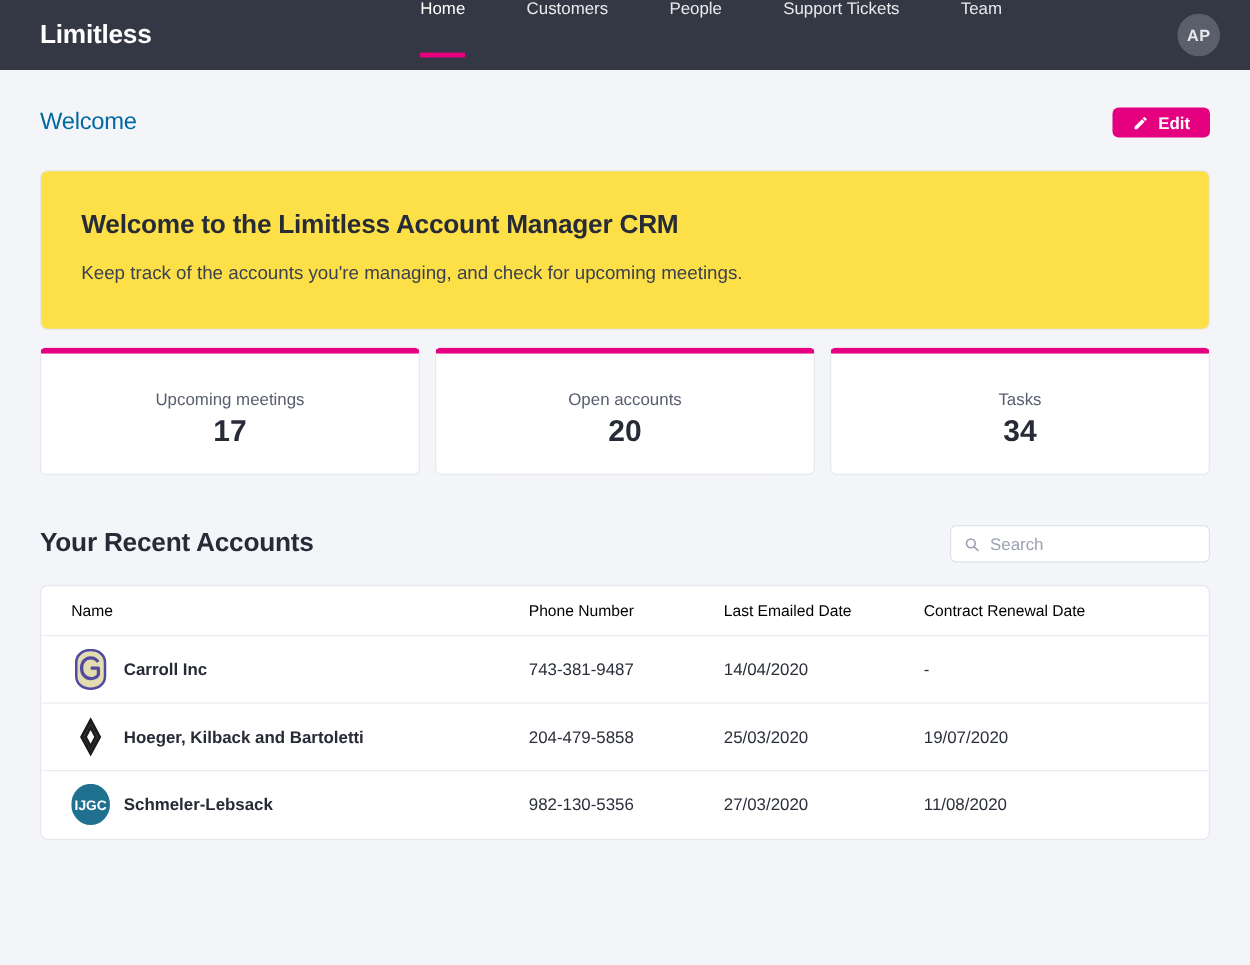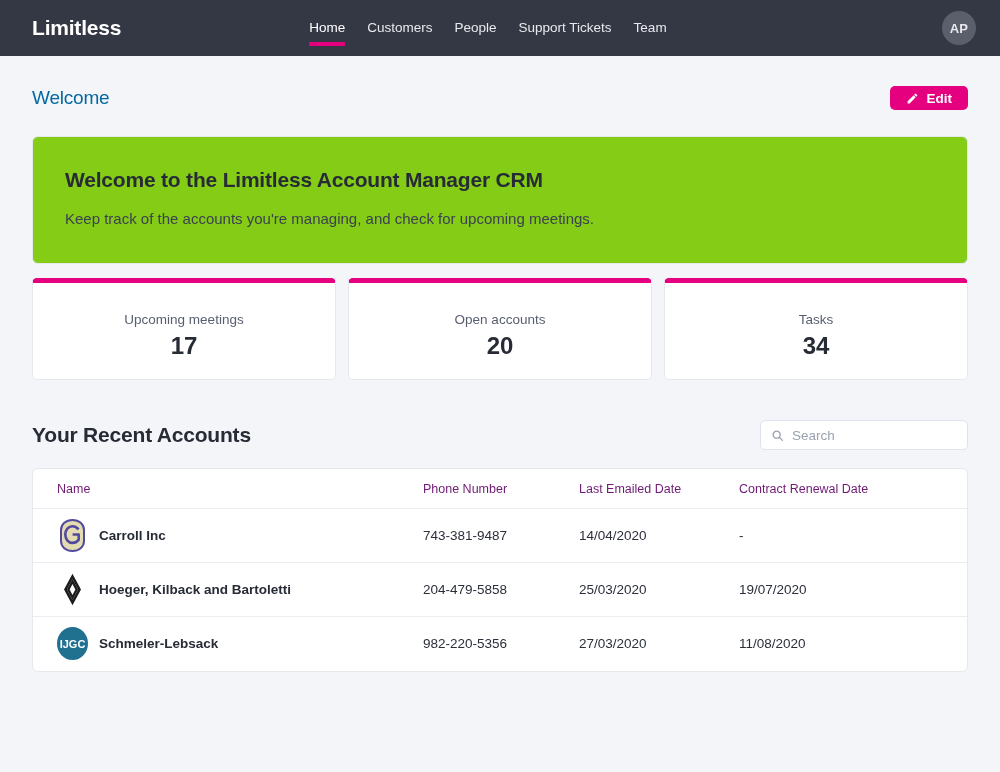--- a/index.html
+++ b/index.html
@@ -41,24 +41,24 @@
     gap: 22px;
     margin-left: 188px;
     height: 56px;
   }
 
   .nav-link {
     position: relative;
     color: #e9eaee;
     font-size: 13.5px;
     line-height: 1;
-    padding-top: 21px;
     height: 56px;
     cursor: pointer;
     white-space: nowrap;
+    margin-left: 27px;
   }
 
   .nav-link.active { color: #ffffff; }
 
   .nav-link.active::after {
     content: "";
     position: absolute;
     left: 0;
     right: 0;
     bottom: 10px;
@@ -114,21 +114,21 @@
     cursor: pointer;
   }
 
   .pencil-icon { display: block; }
 
   
   .content { padding: 0 32px; }
 
   .welcome-card {
     margin-top: 26px;
-    background: #84cc16;
+    background: #fde047;
     border: 1px solid #e6e8ee;
     border-radius: 6px;
     padding: 31px 32px 36px 32px;
   }
 
   .welcome-heading {
     font-size: 21px;
     font-weight: bold;
     color: #272b36;
     letter-spacing: -0.2px;
@@ -232,21 +232,21 @@
     border-radius: 6px;
     overflow: hidden;
   }
 
   table { width: 100%; border-collapse: collapse; }
 
   thead th {
     text-align: left;
     font-size: 12.5px;
     font-weight: normal;
-    color: #701a75;
+    color: #000000;
     padding: 13px 0 12px 0;
     border-bottom: 1px solid #ebedf2;
   }
 
   tbody td {
     font-size: 13.5px;
     color: #2b2f3a;
     padding: 0;
     height: 54px;
     border-bottom: 1px solid #ebedf2;
@@ -386,21 +386,21 @@
             <div class="name-cell">
               <span>
                 <svg class="logo" width="31" height="33" viewBox="0 0 31 33">
                   <ellipse cx="15.5" cy="16.5" rx="15.5" ry="16.5" fill="#20708f"></ellipse>
                   <text x="15.5" y="21" text-anchor="middle" font-family="Liberation Sans, sans-serif" font-size="11" font-weight="bold" fill="#ffffff">IJGC</text>
                 </svg>
               </span>
               <span class="row-name">Schmeler-Lebsack</span>
             </div>
           </td>
-          <td>982-220-5356</td>
+          <td>982-130-5356</td>
           <td>27/03/2020</td>
           <td>11/08/2020</td>
         </tr>
 
       </tbody>
     </table>
   </div>
 </div>
 
 </body></html>

